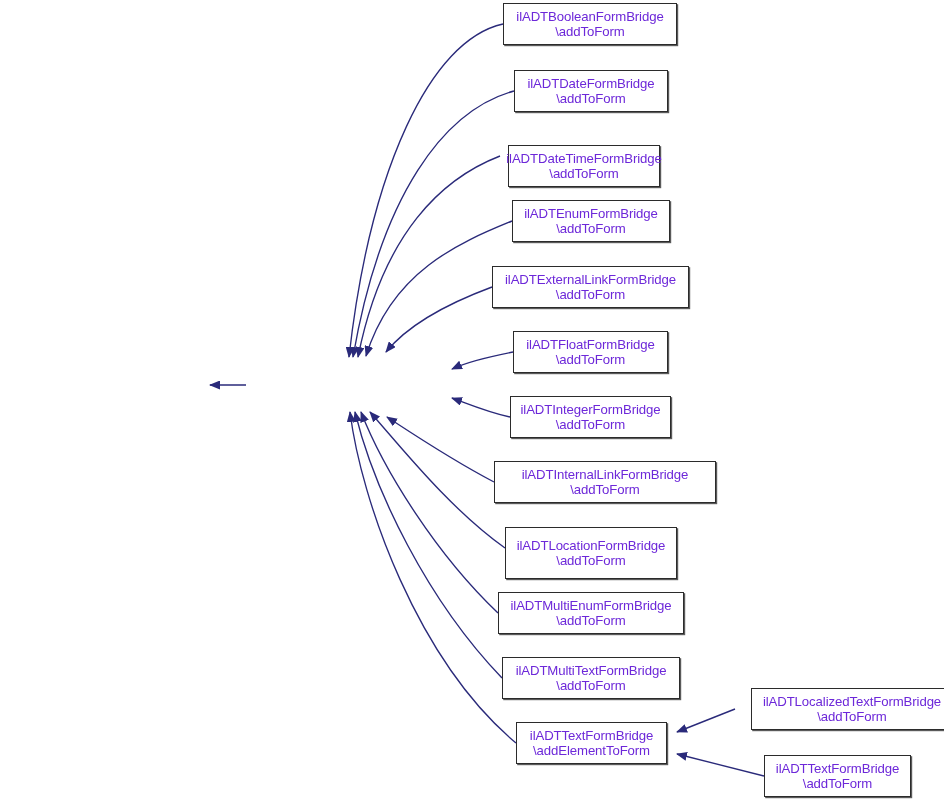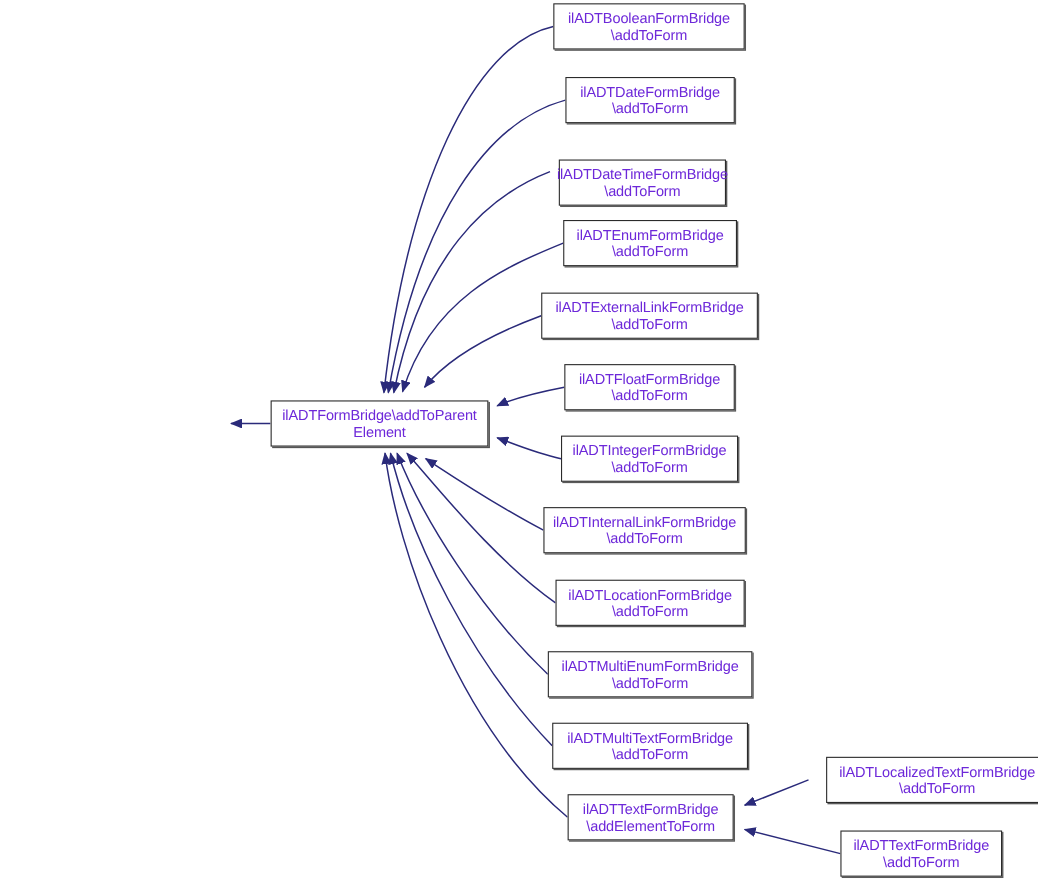--- a/index.html
+++ b/index.html
@@ -84,24 +84,20 @@
       <path d="M498,613 C437,555 384,471 361,412"></path>
       <path d="M502,678 C427,600 374,490 355,412"></path>
       <path d="M516,743 C417,660 361,500 350,412"></path>
 
       <path d="M735,709 L677,732"></path>
       <path d="M764,776 L677,754"></path>
     </g>
   </svg>
 
 
-  <div class="gnode center" style="left:246px; top:364px; width:198px; height:42px;">
-    <span class="nlabel">ilADTFormBridge\addToParent
-Element</span>
-  </div>
 
   <div class="gnode plain" style="left:503px; top:3px; width:174px; height:42px;">
     <span class="nlabel">ilADTBooleanFormBridge
 \addToForm</span>
   </div>
 
   <div class="gnode plain" style="left:514px; top:70px; width:154px; height:42px;">
     <span class="nlabel">ilADTDateFormBridge
 \addToForm</span>
   </div>
@@ -124,26 +120,26 @@
   <div class="gnode plain" style="left:513px; top:331px; width:155px; height:42px;">
     <span class="nlabel">ilADTFloatFormBridge
 \addToForm</span>
   </div>
 
   <div class="gnode plain" style="left:510px; top:396px; width:161px; height:42px;">
     <span class="nlabel">ilADTIntegerFormBridge
 \addToForm</span>
   </div>
 
-  <div class="gnode plain" style="left:494px; top:461px; width:184px; height:42px;">
+  <div class="gnode plain" style="left:494px; top:461px; width:222px; height:42px;">
     <span class="nlabel">ilADTInternalLinkFormBridge
 \addToForm</span>
   </div>
 
-  <div class="gnode plain" style="left:505px; top:527px; width:172px; height:42px;">
+  <div class="gnode plain" style="left:505px; top:527px; width:172px; height:52px;">
     <span class="nlabel">ilADTLocationFormBridge
 \addToForm</span>
   </div>
 
   <div class="gnode plain" style="left:498px; top:592px; width:186px; height:42px;">
     <span class="nlabel">ilADTMultiEnumFormBridge
 \addToForm</span>
   </div>
 
   <div class="gnode plain" style="left:502px; top:657px; width:178px; height:42px;">

